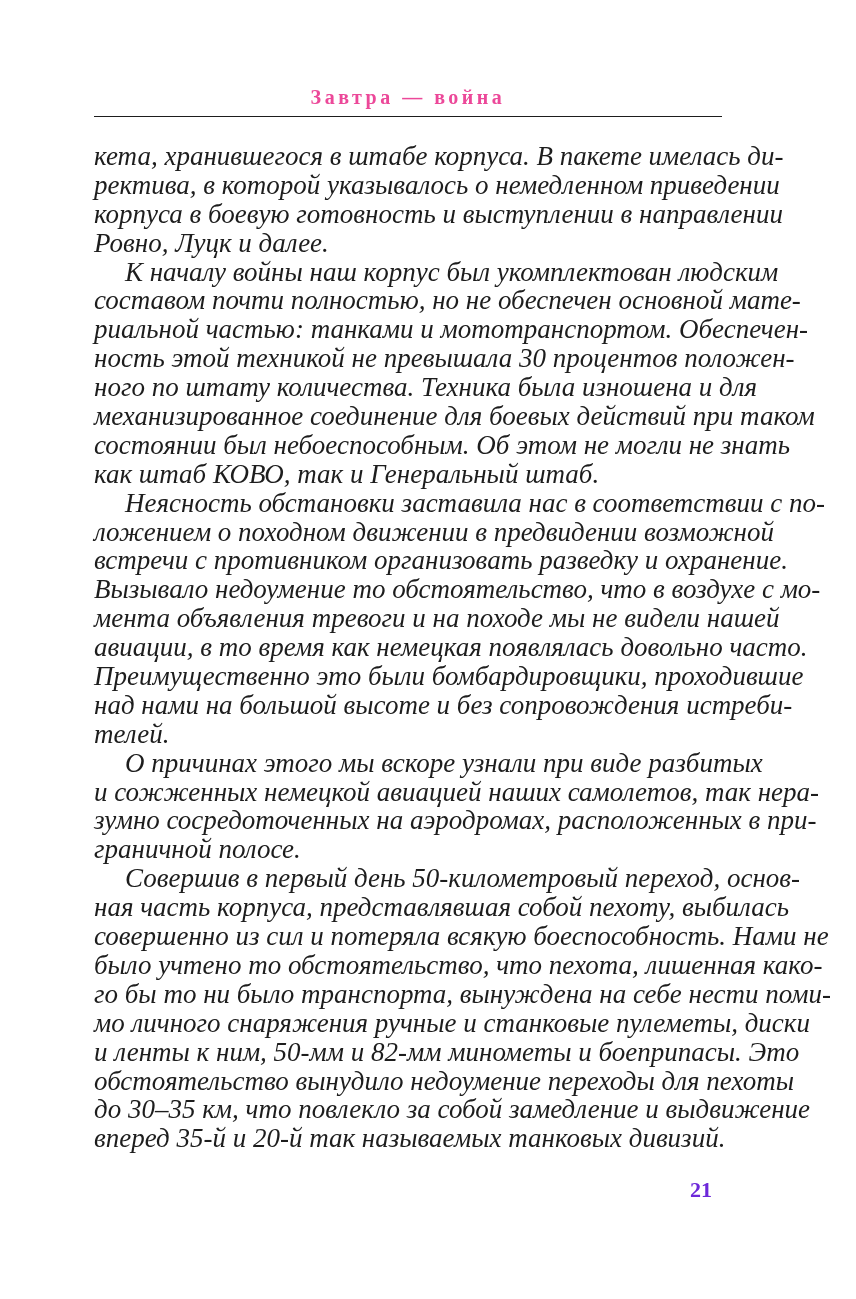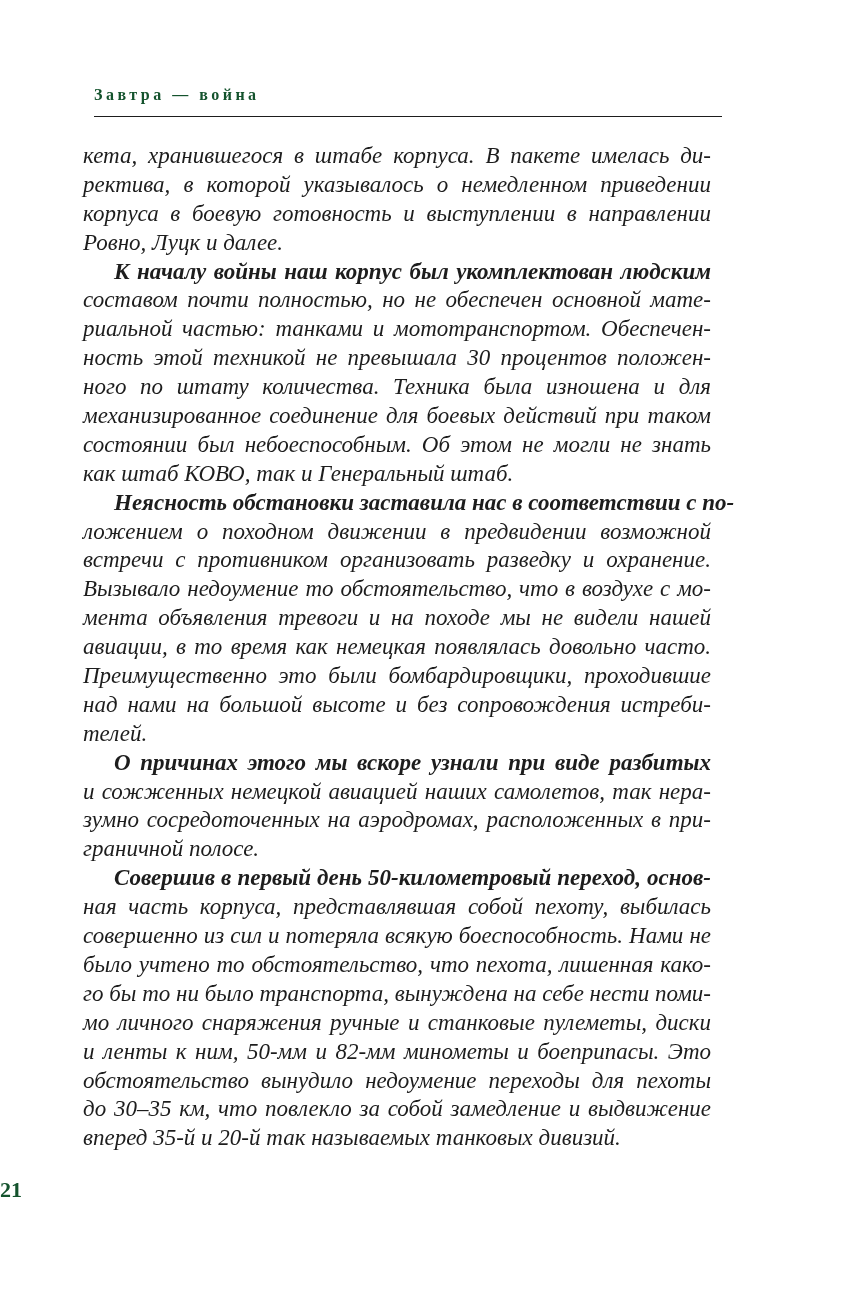--- a/index.html
+++ b/index.html
@@ -1,39 +1,40 @@
 <!DOCTYPE html>
 <html><head>
 <meta charset="utf-8">
 <style>
   html, body { margin: 0; padding: 0; background: #ffffff; }
   body { width: 856px; height: 1299px; position: relative; overflow: hidden; }
   .page { position: absolute; left: 0; top: 0; width: 856px; height: 1299px; background: #fff; }
   .running-head {
     position: absolute; left: 94px; width: 628px; top: 86px;
+    text-align: center;
     font-family: "Liberation Serif", serif;
-    font-weight: bold; font-size: 16px; letter-spacing: 3.5px;
-    color: #14532d;
+    font-weight: bold; font-size: 20px; letter-spacing: 3.5px;
+    color: #ec4899;
   }
   .rule {
     position: absolute; left: 94px; width: 628px; top: 116px;
     border-top: 1.5px solid #1d1d1d;
   }
   .body-text {
-    position: absolute; left: 83px; width: 628px; top: 142px;
+    position: absolute; left: 94px; width: 628px; top: 142px;
     font-family: "Liberation Serif", serif;
-    font-style: italic; font-size: 23px; line-height: 28.9px;
+    font-style: italic; font-size: 27px; line-height: 28.9px;
     color: #1d1d1d;
   }
   .line { display: block; white-space: nowrap; text-align: justify; text-align-last: justify; height: 28.9px; }
   .line.last { text-align-last: left; }
-  .line.indent { padding-left: 31px; font-weight: bold; }
+  .line.indent { padding-left: 31px; }
   .folio {
-    position: absolute; left: 0; width: 712px; top: 1177px; text-align: left;
-    font-family: "Liberation Serif", serif; font-weight: bold; font-size: 22px; color: #14532d;
+    position: absolute; left: 0; width: 712px; top: 1177px; text-align: right;
+    font-family: "Liberation Serif", serif; font-weight: bold; font-size: 22px; color: #6d28d9;
   }
 </style>
 </head>
 <body>
 
 <div class="page">
   <div class="running-head">Завтра — война</div>
   <div class="rule"></div>
 
   <div class="body-text">

